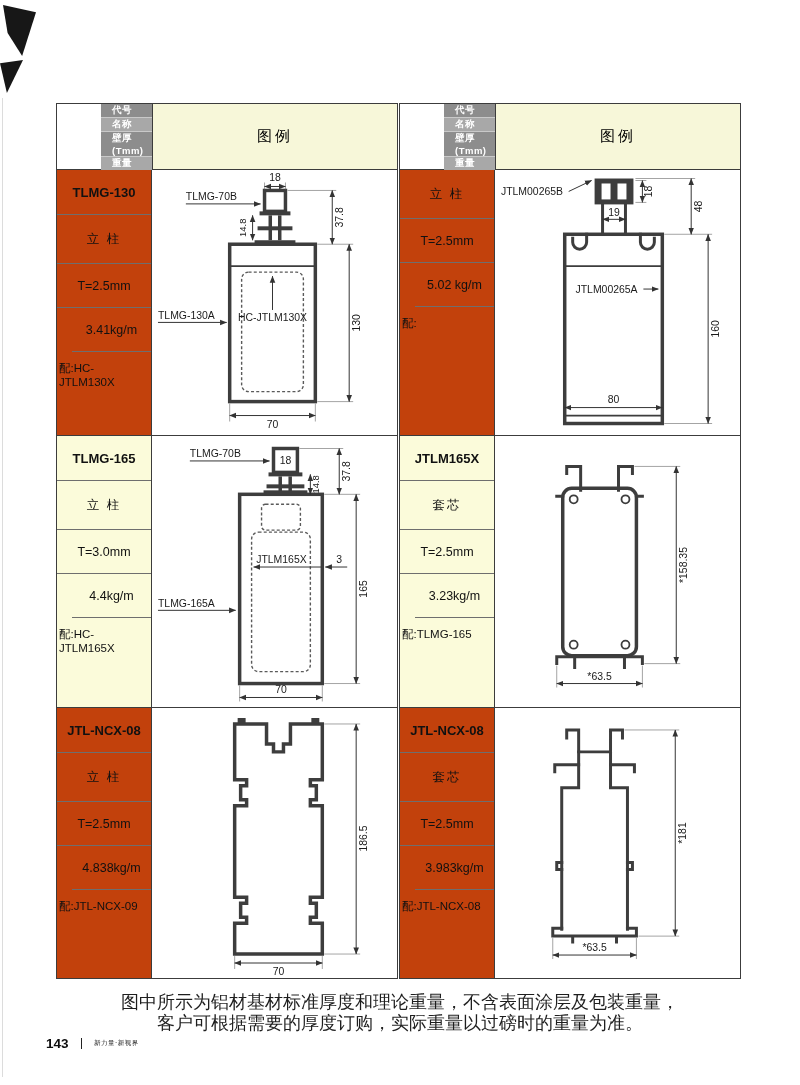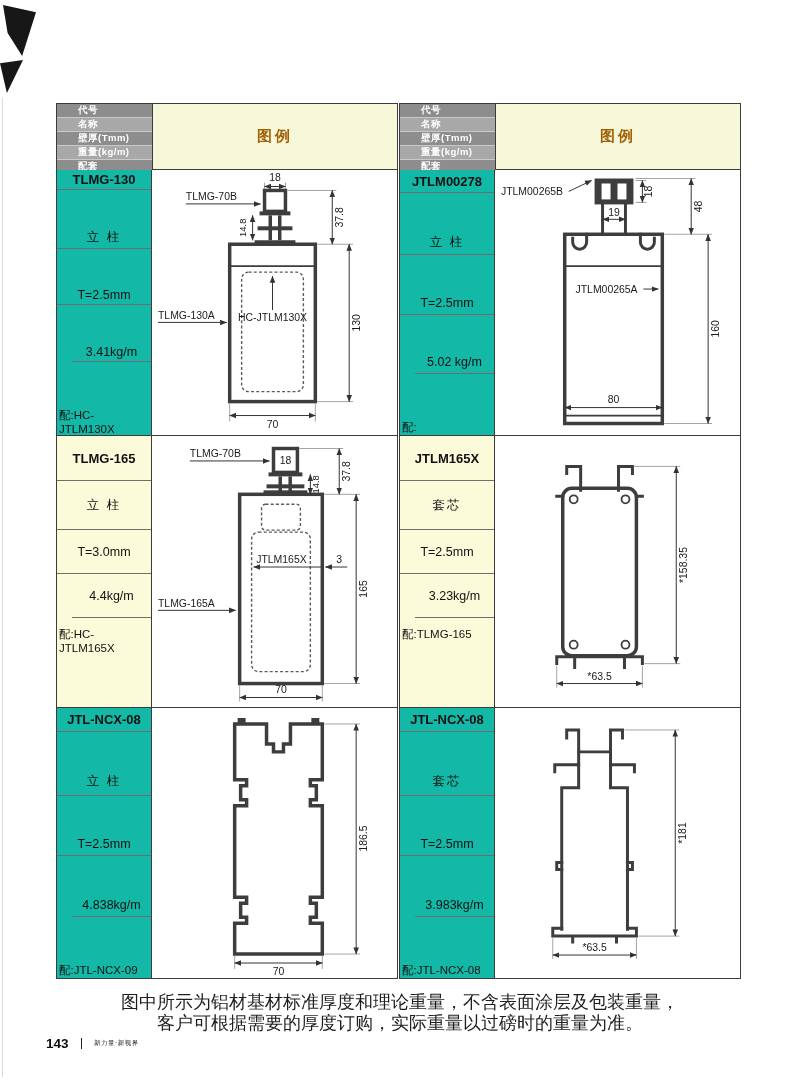--- a/index.html
+++ b/index.html
@@ -10,33 +10,33 @@
   .mark1{left:3px;top:5px;width:33px;height:51px;clip-path:polygon(0 0,100% 14%,58% 100%,14% 55%);}
   .mark2{left:0;top:60px;width:23px;height:33px;clip-path:polygon(0 10%,100% 0,30% 100%);}
   .edge{position:absolute;left:2px;top:98px;width:1px;height:979px;background:#dcdcdc;}
 
   
   .ptable{position:absolute;top:103px;width:342px;border:1px solid #3c3c3c;background:#fff;box-sizing:border-box;}
   .pt-left{left:56px;}
   .pt-right{left:399px;}
   .thead{display:flex;height:65px;border-bottom:1px solid #3c3c3c;}
   .hlabels{width:95px;display:flex;flex-direction:column;box-sizing:border-box;}
-  .hrow{flex:1;display:flex;align-items:center;padding-left:21px;color:#fff;
+  .hrow{flex:1;display:flex;align-items:center;padding-left:11px;color:#fff;
         font-size:9.5px;font-weight:bold;letter-spacing:0.5px;box-sizing:border-box;
-        border-bottom:1px solid #c9c9c9;}
+        border-bottom:1px solid #c9c9c9;margin-left:44px;}
   .hrow:last-child{border-bottom:none;}
   .hd{background:#8d8d8d;}
   .hl{background:#a8a8a8;}
   .legend{flex:1;background:#f7f7d9;display:flex;align-items:center;justify-content:center;
-          font-size:15px;font-weight:bold;letter-spacing:3px;border-left:1px solid #3c3c3c;color:#a16207;}
+          font-size:15px;font-weight:normal;letter-spacing:3px;border-left:1px solid #3c3c3c;color:#000000;}
   .prow{display:flex;border-bottom:1px solid #3c3c3c;box-sizing:border-box;}
   .prow:last-child{border-bottom:none;}
   .r1{height:266px;} .r2{height:272px;} .r3{height:270px;}
   .lcol{width:95px;display:flex;flex-direction:column;border-right:1px solid #3c3c3c;box-sizing:border-box;}
-  .gray  .lcol{background:#14b8a6;gap:37px;}
+  .gray  .lcol{background:#c2410c;}
   .yellow .lcol{background:#fbfbda;}
   .lcell{display:flex;align-items:center;justify-content:center;border-bottom:1px solid #6e6e6e;
          font-size:12.5px;color:#111;box-sizing:border-box;}
   .lc1{height:45px;font-weight:bold;font-size:13px;}
   .lc2{height:49px;letter-spacing:2px;}
   .lc3{height:44px;}
   .lc4{height:44px;margin-left:15px;}
   .lc5{flex:1;border-bottom:none;align-items:flex-start;justify-content:flex-start;
        padding:9px 12px 0 2px;font-size:11.5px;}
   .dcol{flex:1;background:#fff;}
@@ -208,21 +208,20 @@
         <div class="hrow hl">名称</div>
         <div class="hrow hd">壁厚(Tmm)</div>
         <div class="hrow hl">重量(kg/m)</div>
         <div class="hrow hd">配套</div>
       </div>
       <div class="legend">图例</div>
     </div>
 
     <div class="prow r1 gray">
       <div class="lcol">
-        <div class="lcell lc1">JTLM00278</div>
         <div class="lcell lc2">立 柱</div>
         <div class="lcell lc3">T=2.5mm</div>
         <div class="lcell lc4">5.02 kg/m</div>
         <div class="lcell lc5">配:</div>
       </div>
       <div class="dcol">
         <svg viewBox="0 0 245 265" width="244" height="265">
           <rect class="prof" x="70" y="64" width="98" height="190"></rect>
           <path class="thin" d="M70,96 H168 M70,246 H168"></path>
           <path class="prof2" d="M92,64 v8 a7,7 0 0 1 -14,0 v-4"></path>

